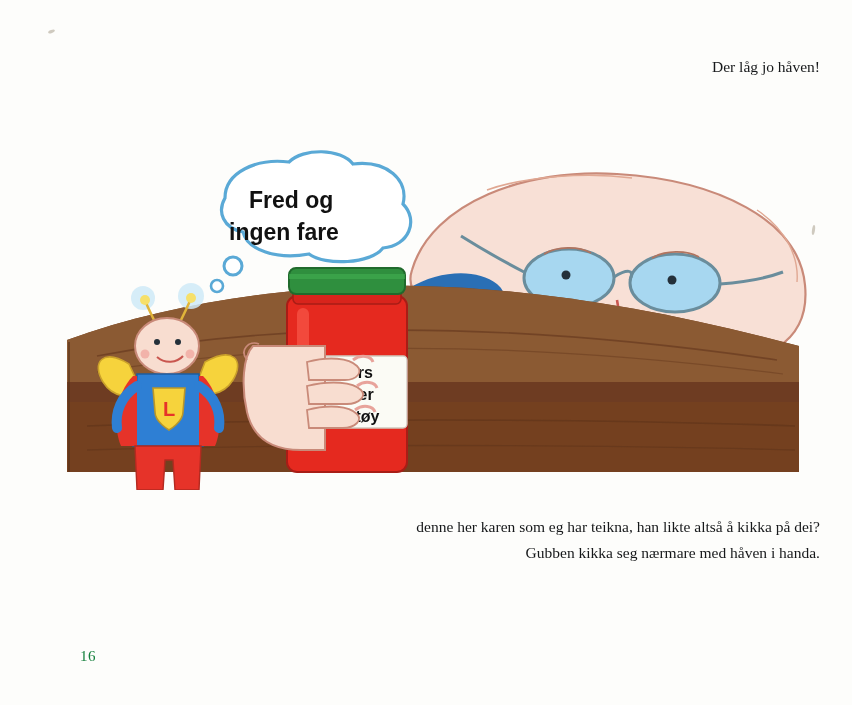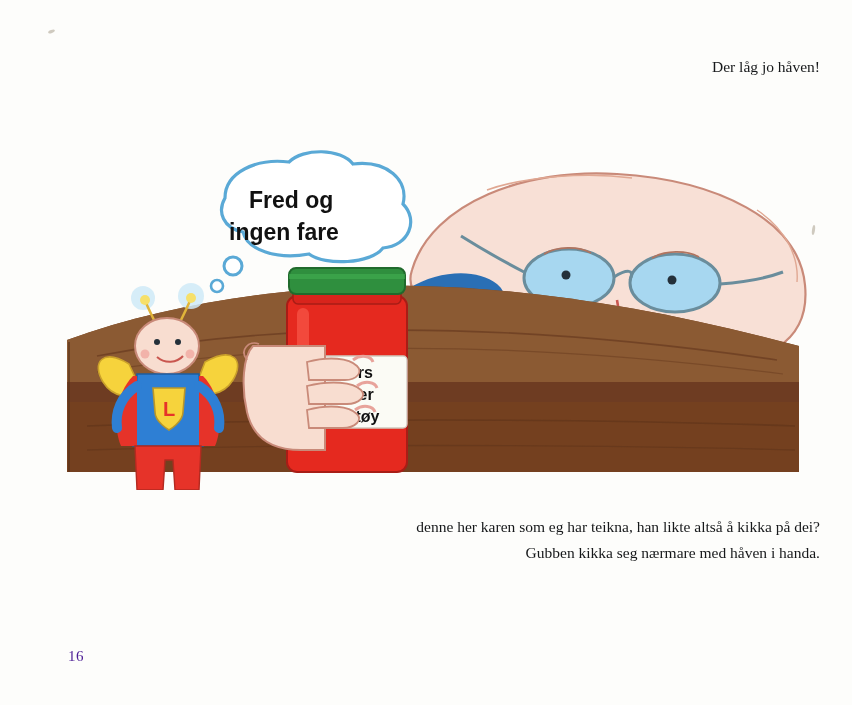--- a/index.html
+++ b/index.html
@@ -44,25 +44,25 @@
     left: 75px;
     top: 478px;
     width: 745px;
     margin-top: 36px;
   }
   #bottom-text .para { margin-bottom: 1px; }
 
   
   .page-number {
     position: absolute;
-    left: 68px;
+    left: 80px;
     top: 648px;
     font-size: 15px;
     font-family: "Liberation Serif", serif;
-    color: #4c1d95;
+    color: #15803d;
     letter-spacing: 0.5px;
   }
 
   
   .illustration {
     position: absolute;
     left: 57px;
     top: 150px;
     width: 770px;
     height: 340px;

